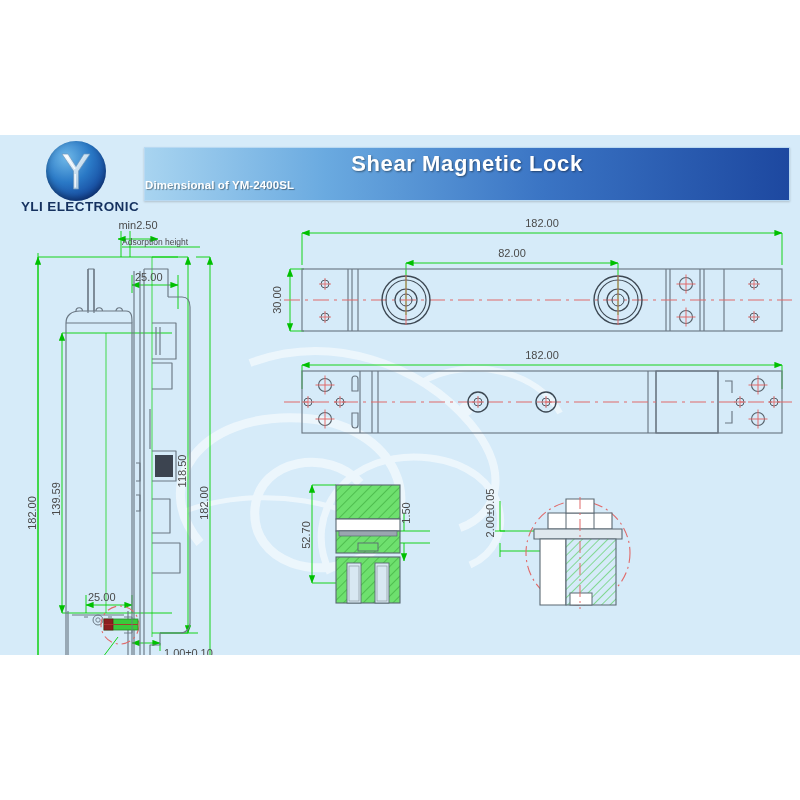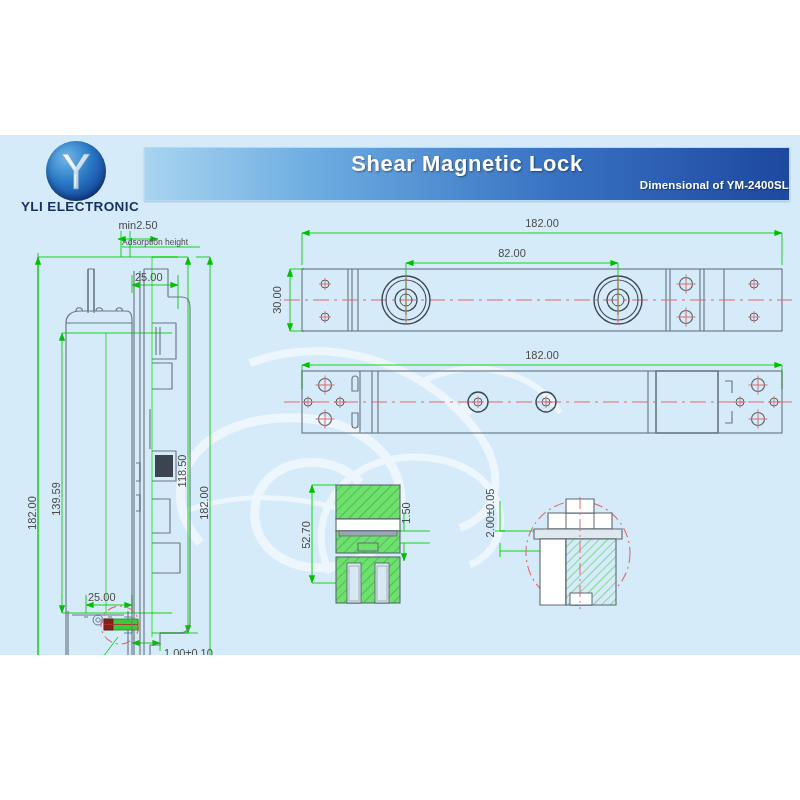--- a/index.html
+++ b/index.html
@@ -16,21 +16,21 @@
   #logo-y{position:absolute;left:32px;top:2px;width:60px;height:60px;}
   #logo-text{position:absolute;left:0;top:60px;width:132px;text-align:center;
     font-size:13.5px;font-weight:bold;color:#15315f;letter-spacing:.4px;white-space:nowrap;}
 
   #title-bar{position:absolute;left:144px;top:12px;width:644px;height:52px;
     background:linear-gradient(to right,#a8d4f0 0%,#6aaae0 28%,#3a74c4 62%,#1d48a0 100%);
     border:1px solid #b9d9f2;box-shadow:0 1px 2px rgba(0,0,0,.18);}
   #title-main{position:absolute;left:0;top:3px;width:644px;text-align:center;
     color:#ffffff;font-size:22px;font-weight:bold;letter-spacing:.6px;
     text-shadow:1px 1px 2px rgba(0,0,0,.45);}
-  #title-sub{position:absolute;left:0;top:31px;width:644px;text-align:right;
+  #title-sub{position:absolute;left:0;top:31px;width:644px;text-align:left;
     color:#ffffff;font-size:11.5px;font-weight:bold;letter-spacing:.1px;
     text-shadow:1px 1px 1px rgba(0,0,0,.4);}
 
   
   #draw{position:absolute;left:0;top:78px;width:790px;height:442px;}
   svg{display:block;}
   .dimtxt{font-family:"Liberation Sans",sans-serif;font-size:11px;fill:#4a4a4a;}
   .dimtxt-s{font-family:"Liberation Sans",sans-serif;font-size:8.5px;fill:#4a4a4a;}
 </style>
 </head>

